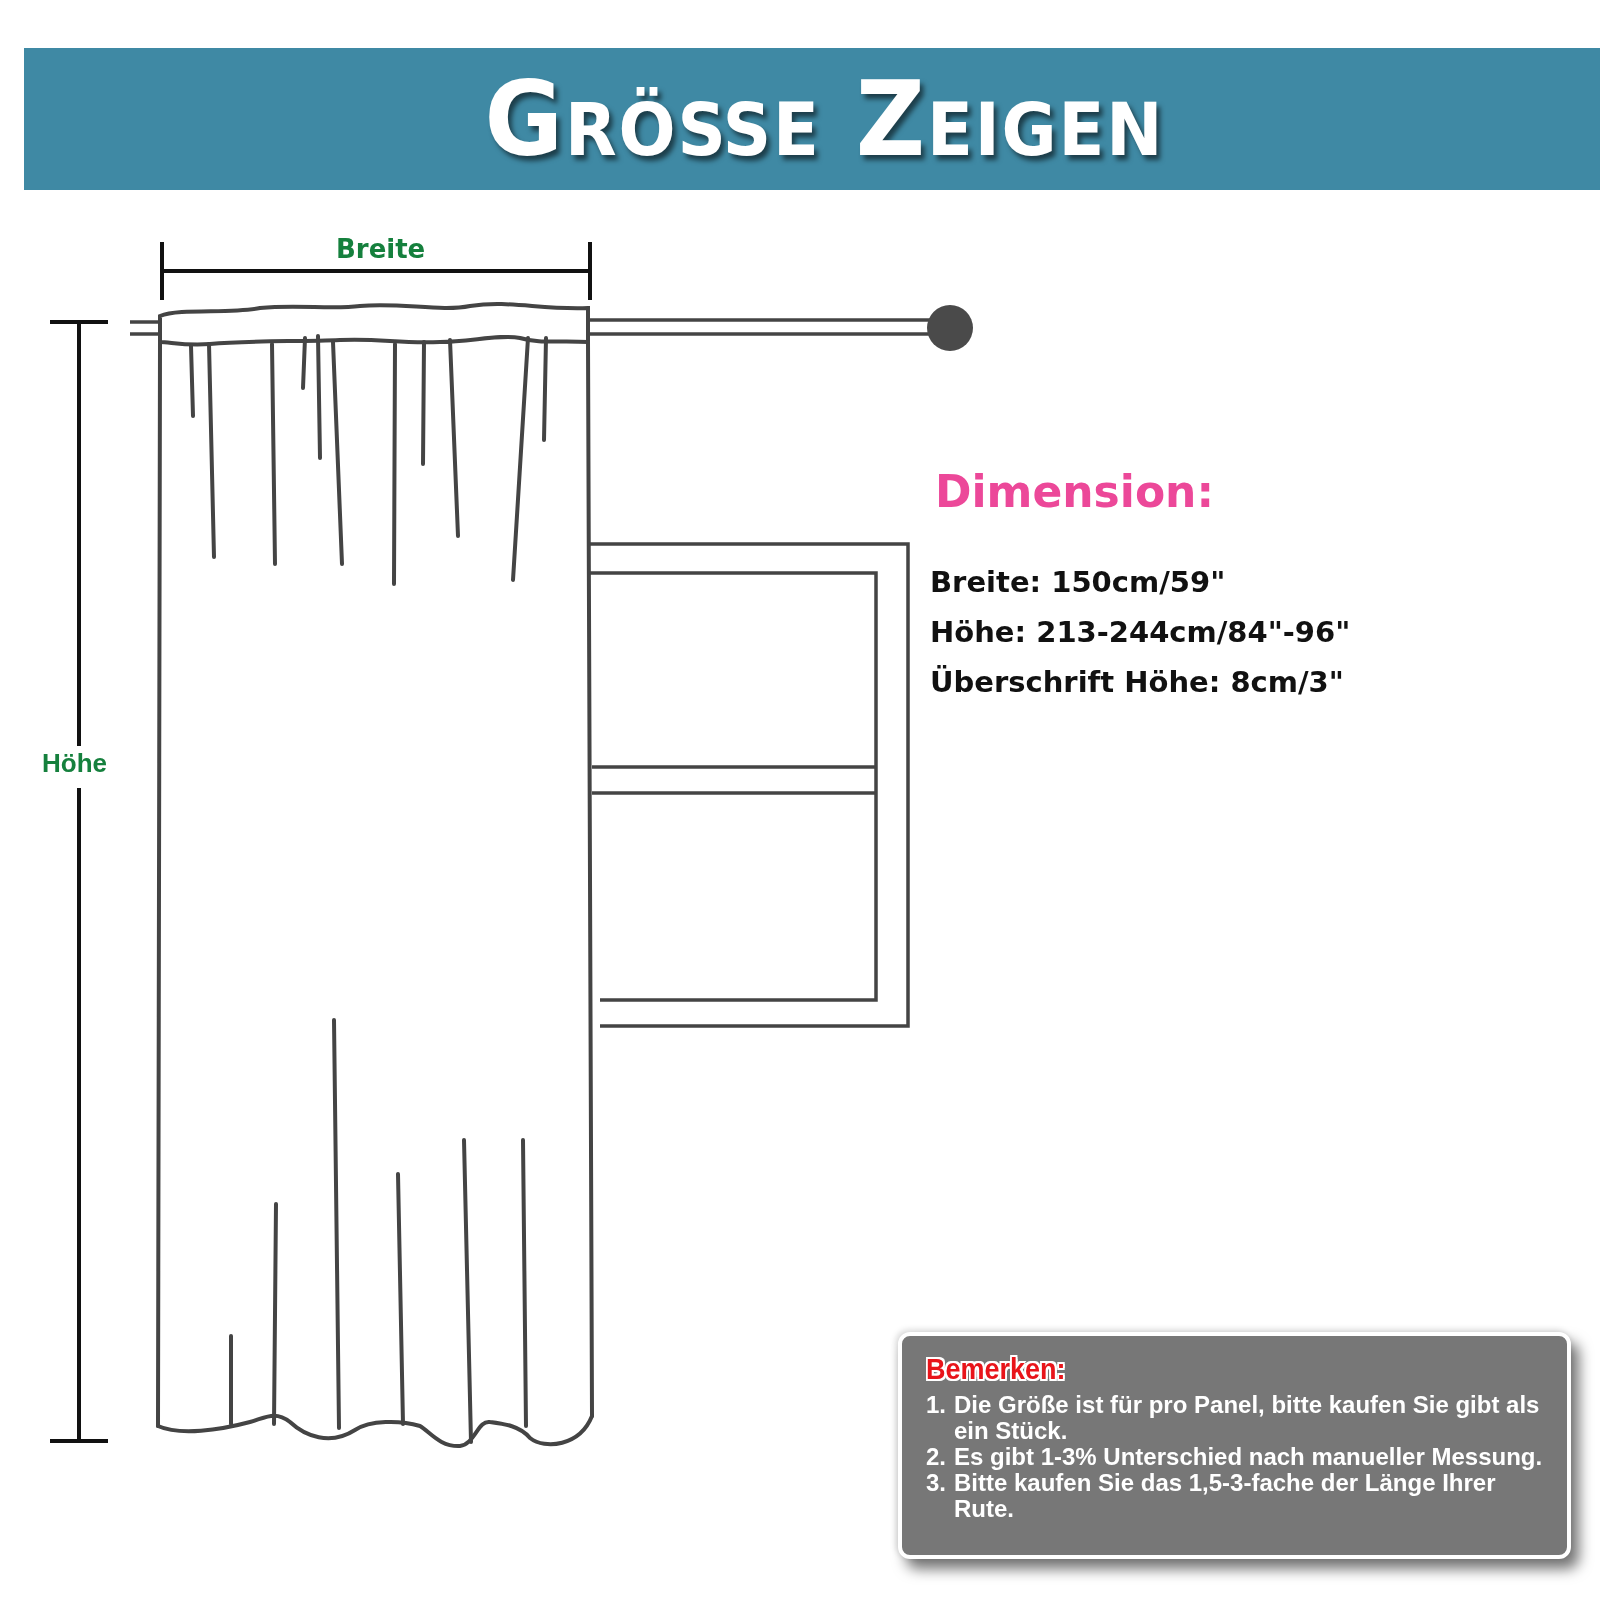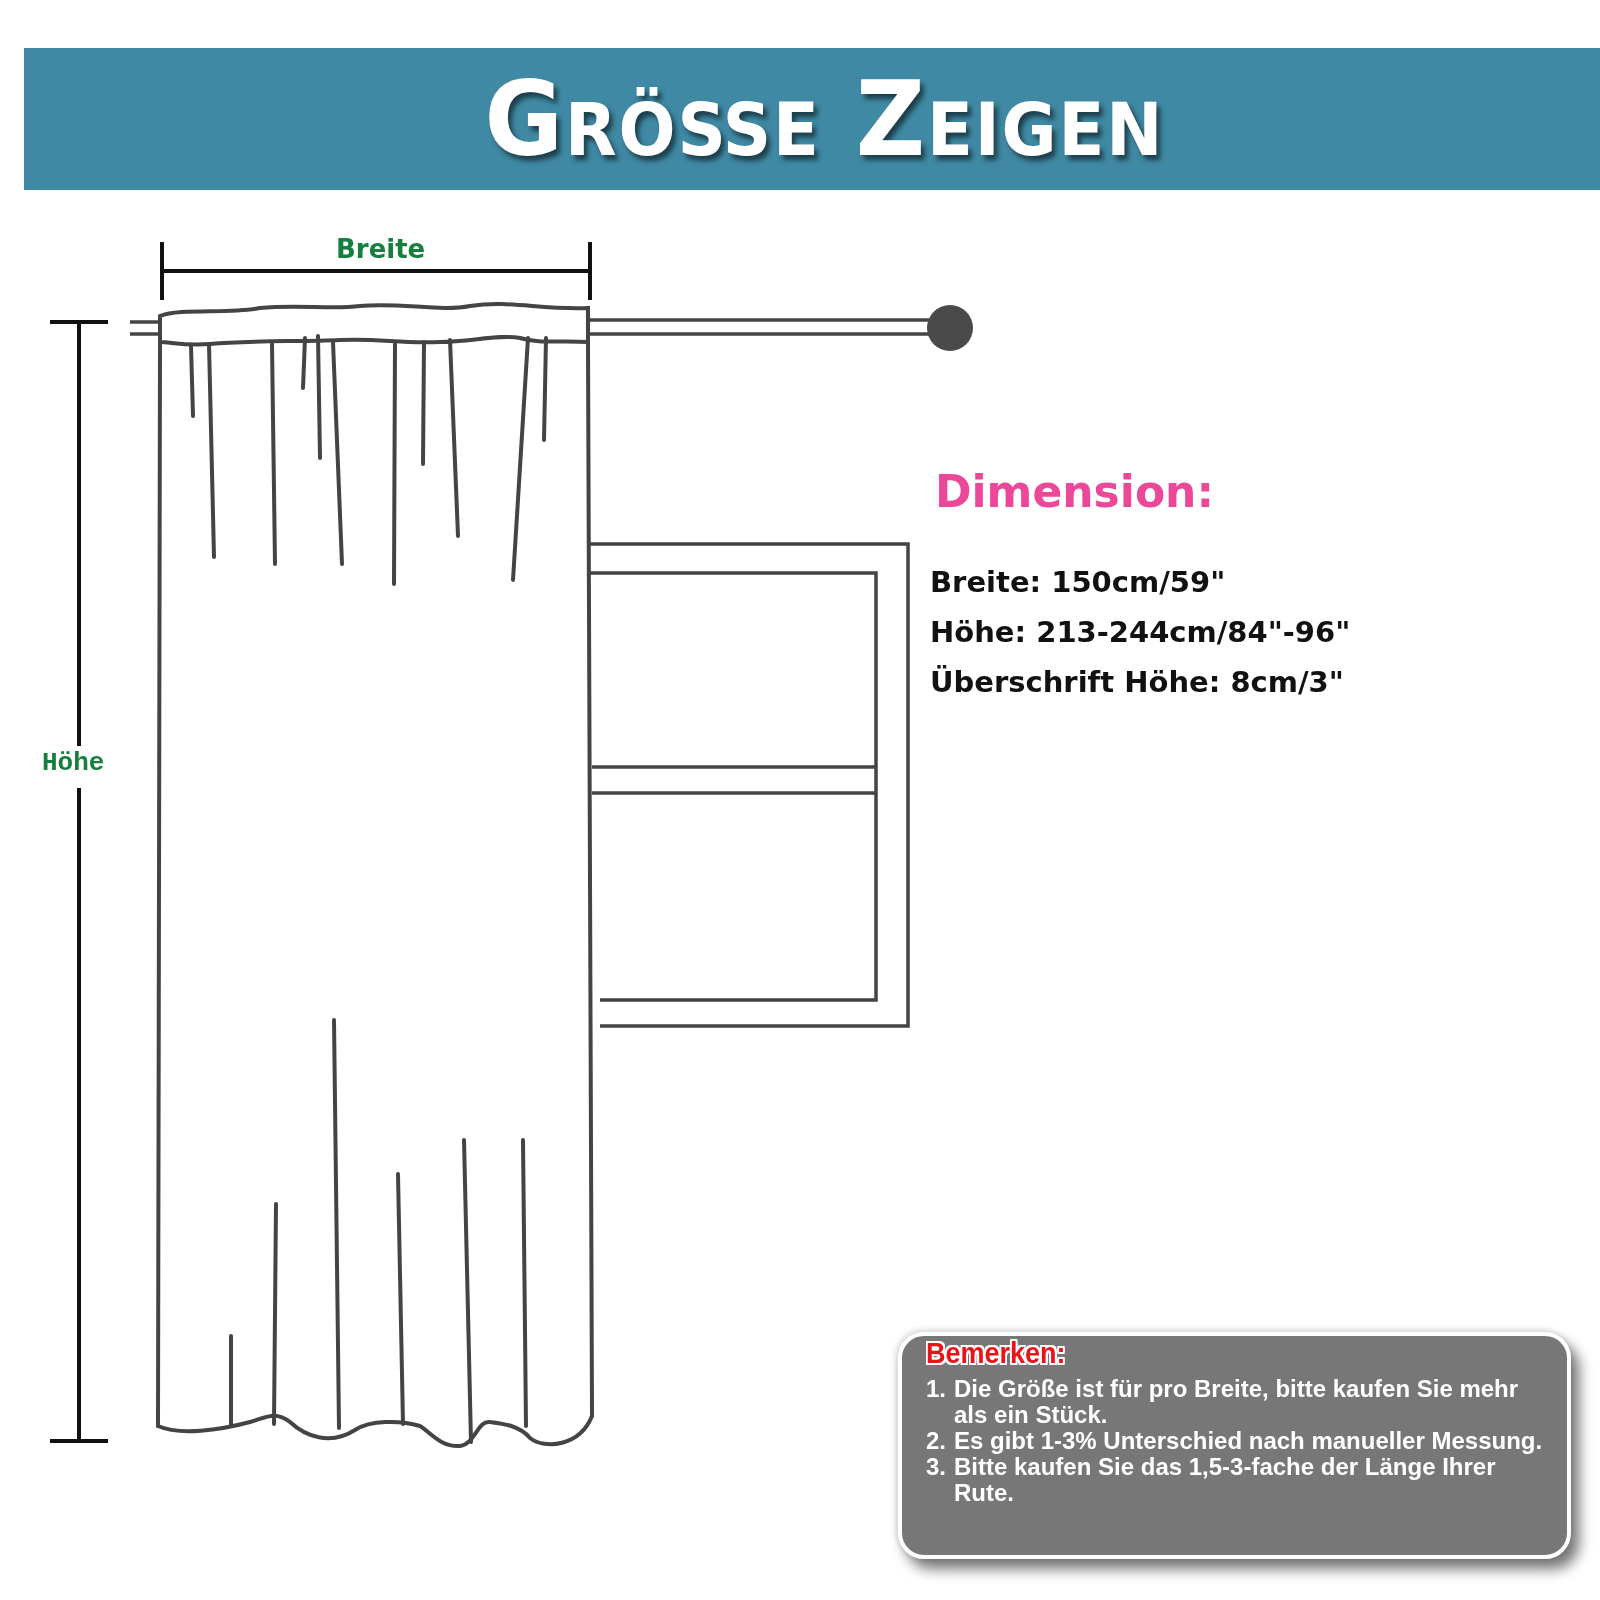--- a/index.html
+++ b/index.html
@@ -12,30 +12,30 @@
     .banner-title {
       color: #ffffff; font-family: "DejaVu Sans", sans-serif; font-weight: bold;
       font-size: 104px; font-variant: small-caps; letter-spacing: 2px;
       text-shadow: 4px 5px 5px rgba(0,0,0,0.55);
       transform: scaleX(0.92);
       line-height: 1;
     }
     svg.drawing { position: absolute; left: 0; top: 0; }
     .label { position: absolute; color: #15803d; font-weight: bold; }
     .label-breite { left: 336px; top: 234px; font-size: 26px; font-family: "DejaVu Sans", sans-serif; }
-    .label-hoehe { left: 42px; top: 746px; font-size: 26px; font-family: Liberation Mono, monospace; background: #fff; padding: 2px 0; }
+    .label-hoehe { left: 42px; top: 746px; font-size: 26px; font-family: Liberation Sans, sans-serif; background: #fff; padding: 2px 0; }
     .dim-heading { position: absolute; left: 935px; top: 466px; font-size: 44px; font-weight: bold; color: #ec4899; font-family: "DejaVu Sans", sans-serif; }
     .dim-list { position: absolute; left: 930px; top: 562px; font-family: "DejaVu Sans", sans-serif; font-weight: bold; font-size: 29px; color: #111; }
     .dim-row { height: 50px; line-height: 40px; }
     .notes {
       position: absolute; left: 898px; top: 1332px; width: 673px; height: 227px;
-      background: #777777; border-radius: 26px;
+      background: #777777; border-radius: 12px;
       border: 4px solid #ffffff;
       box-shadow: 8px 10px 14px rgba(0,0,0,0.55), -2px -2px 6px rgba(0,0,0,0.15);
-      box-sizing: border-box; padding: 0 18px 0 24px;
+      box-sizing: border-box; padding: 16px 18px 0 24px;
       color: #ffffff;
     }
     .notes-title {
       font-family: "Liberation Sans", sans-serif; font-weight: bold; font-size: 30px; color: #e8141a;
       text-shadow: -2px -2px 0 #fff, 2px -2px 0 #fff, -2px 2px 0 #fff, 2px 2px 0 #fff, 0 2px 0 #fff, 2px 0 0 #fff, -2px 0 0 #fff, 0 -2px 0 #fff;
       transform: scaleX(0.9); transform-origin: left center; display: inline-block;
       margin-bottom: 6px;
     }
     .note-item { font-family: "Liberation Sans", sans-serif; font-weight: bold; font-size: 24px; line-height: 26px; display: flex; }
     .note-num { width: 26px; flex: none; }
@@ -115,21 +115,21 @@
 <div class="dim-list">
   <div class="dim-row">Breite: 150cm/59"</div>
   <div class="dim-row">Höhe: 213-244cm/84"-96"</div>
   <div class="dim-row">Überschrift Höhe: 8cm/3"</div>
 </div>
 
 <div class="notes">
   <div class="notes-title">Bemerken:</div>
   <div class="note-item">
     <span class="note-num">1.</span>
-    <span class="note-text">Die Größe ist für pro Breite, bitte kaufen Sie mehr als ein Stück.</span>
+    <span class="note-text">Die Größe ist für pro Panel, bitte kaufen Sie gibt als ein Stück.</span>
   </div>
   <div class="note-item">
     <span class="note-num">2.</span>
     <span class="note-text">Es gibt 1-3% Unterschied nach manueller Messung.</span>
   </div>
   <div class="note-item">
     <span class="note-num">3.</span>
     <span class="note-text">Bitte kaufen Sie das 1,5-3-fache der Länge Ihrer Rute.</span>
   </div>
 </div>

